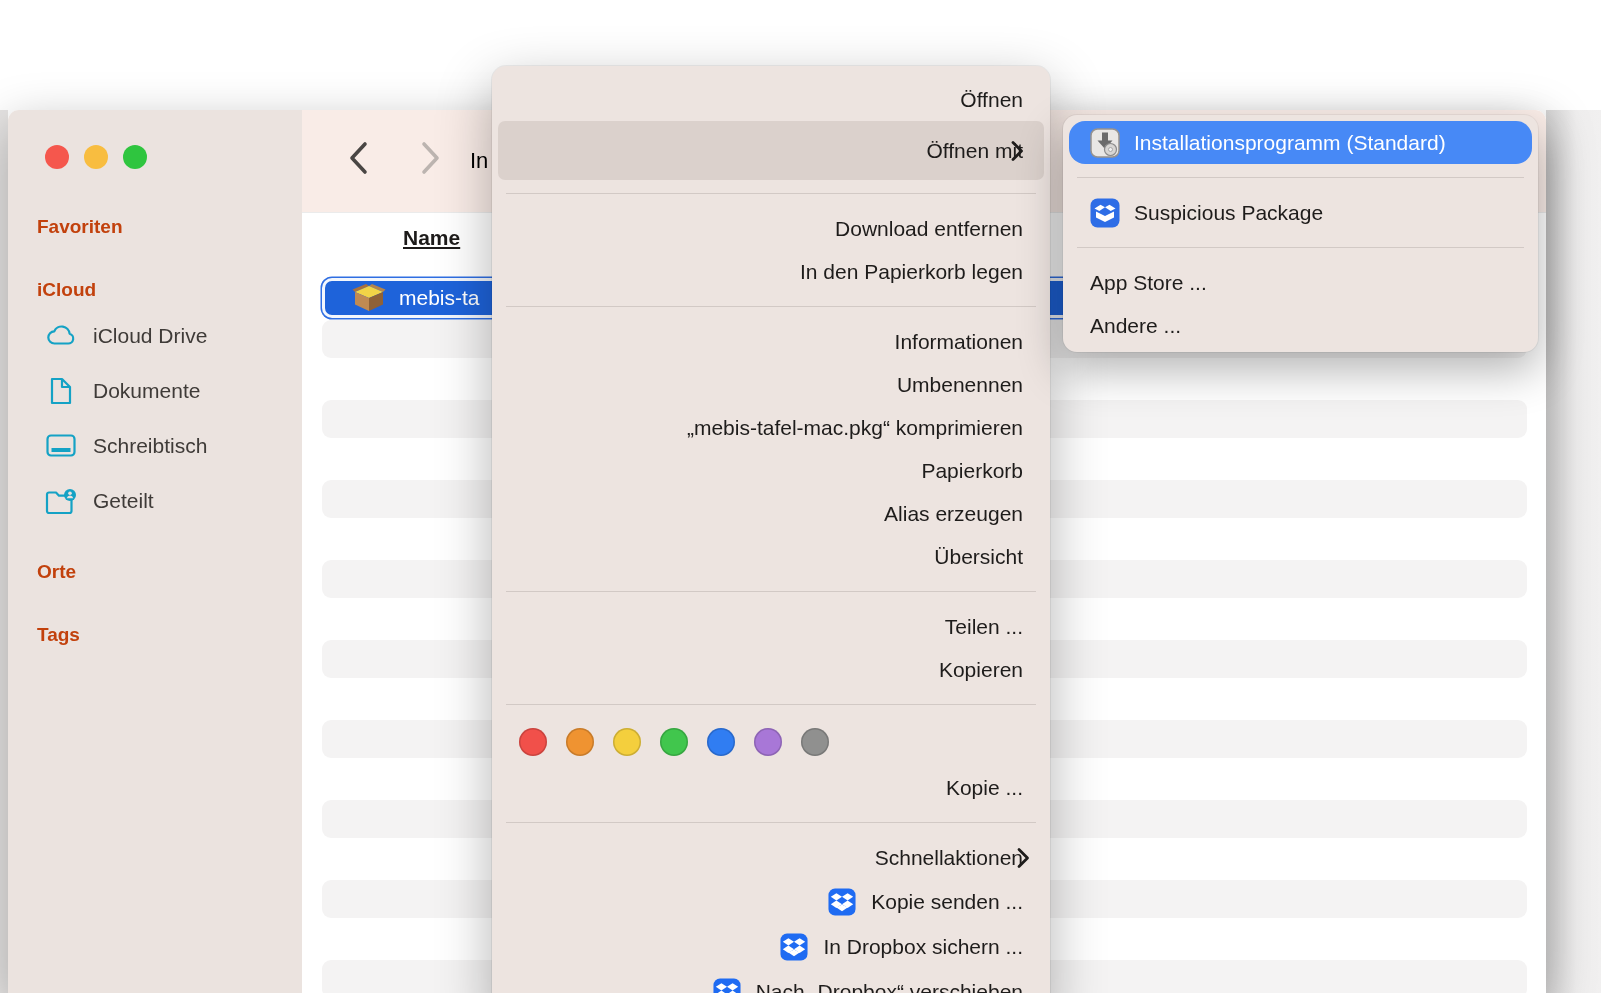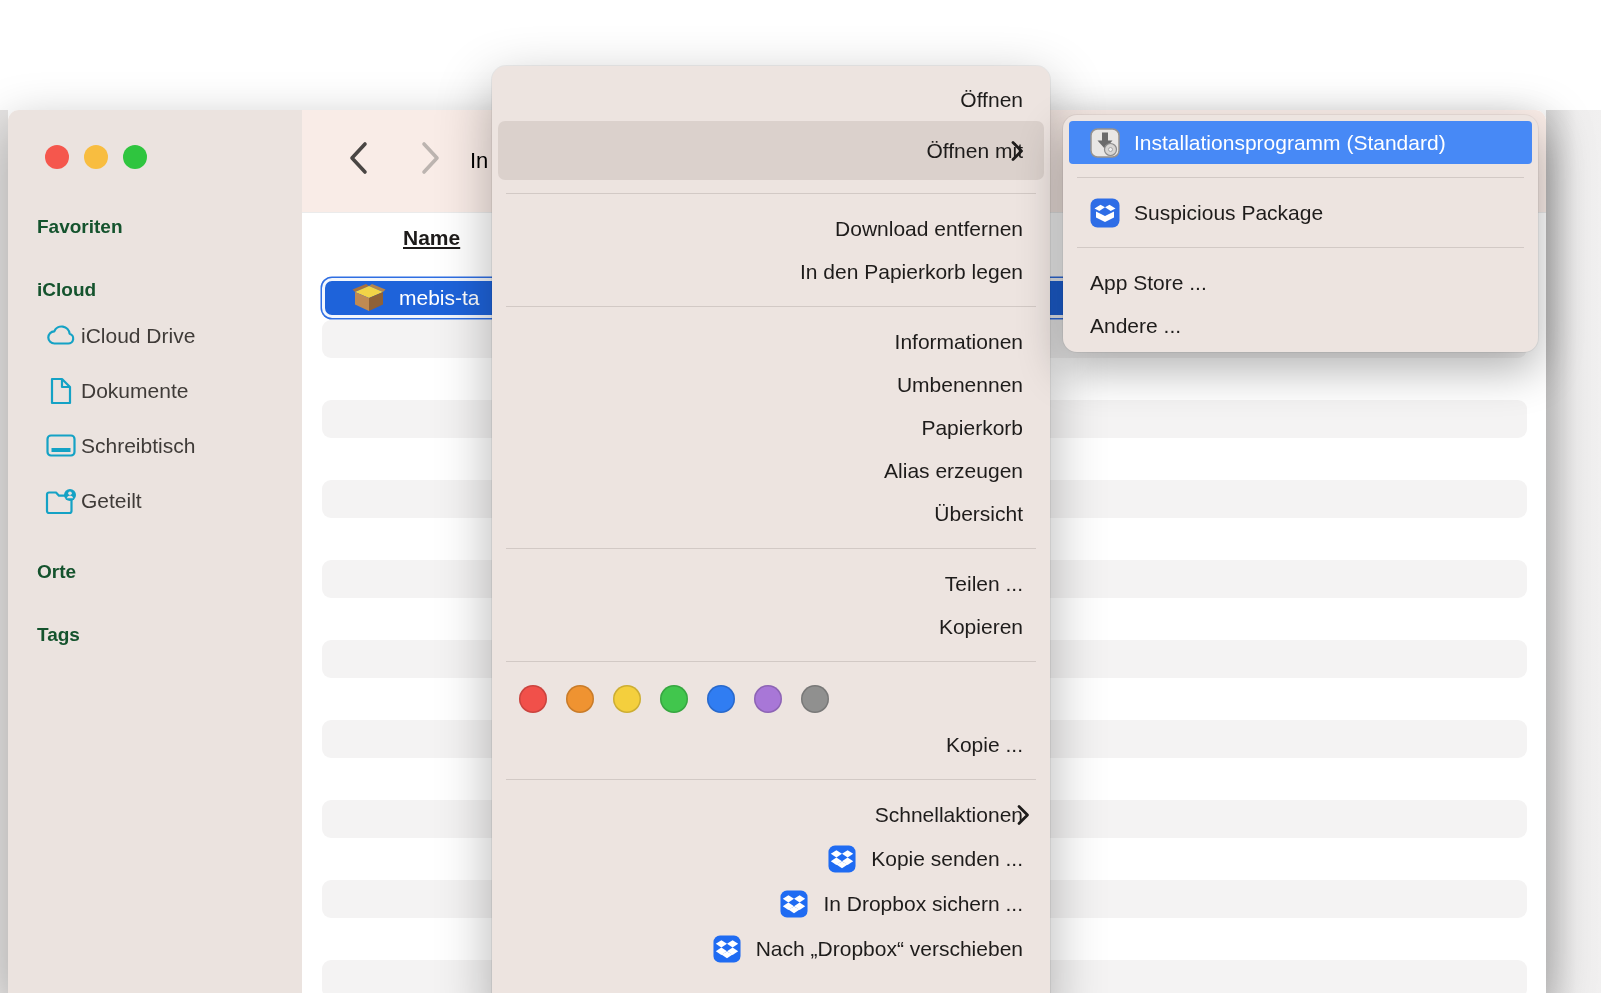--- a/index.html
+++ b/index.html
@@ -14,24 +14,24 @@
   .window{position:absolute;left:8px;top:110px;width:1538px;height:883px;
           border-radius:11px 11px 0 0;overflow:hidden;background:#ffffff;
           box-shadow:0 14px 50px rgba(0,0,0,0.28);}
   .sidebar{position:absolute;left:0;top:0;width:294px;height:100%;background:#ebe3df;
            border-right:1px solid rgba(0,0,0,0.09);}
   .tl{position:absolute;width:24px;height:24px;border-radius:50%;top:35px;}
   .tl.red{left:37px;background:#f5574d;}
   .tl.yellow{left:76px;background:#f8bd40;}
   .tl.green{left:115px;background:#2fc53f;}
   .sb-header{position:absolute;left:29px;height:30px;line-height:30px;font-size:19px;
-             font-weight:700;color:#14532d;}
+             font-weight:700;color:#c2410c;}
   .sb-item{position:absolute;left:37px;height:30px;display:flex;align-items:center;}
   .sb-icon{width:32px;height:30px;display:flex;align-items:center;justify-content:center;flex:none;}
-  .sb-label{margin-left:4px;font-size:21px;color:#3f3b38;}
+  .sb-label{margin-left:16px;font-size:21px;color:#3f3b38;}
   
   .main{position:absolute;left:294px;top:0;right:0;bottom:0;background:#ffffff;}
   .toolbar{position:absolute;left:0;top:0;right:0;height:102px;background:#f9ece7;}
   .nav-btn{position:absolute;top:30px;width:26px;height:36px;}
   .nav-btn.back{left:44px;}
   .nav-btn.fwd{left:115px;}
   .tb-title{position:absolute;left:168px;top:0;height:102px;line-height:102px;
             font-size:22px;font-weight:400;color:#000000;}
   .colhead{position:absolute;left:0;top:102px;right:0;height:50px;background:#ffffff;
            border-top:1px solid rgba(0,0,0,0.08);border-bottom:1px solid rgba(0,0,0,0.07);}
@@ -56,21 +56,21 @@
   .app-ico{width:28px;height:28px;margin-right:15px;flex:none;}
   .sep{height:1px;background:#d2c9c5;margin:13px 14px;}
   .dots-row{height:48px;display:flex;align-items:center;gap:19px;padding:0 27px;}
   .dot{width:28px;height:28px;border-radius:50%;box-shadow:inset 0 0 0 1.5px rgba(0,0,0,0.16);}
   
   .submenu{position:absolute;left:1063px;top:115px;width:475px;background:#ede4e0;
            border-radius:14px;padding:6px 0 5px;box-sizing:border-box;
            box-shadow:0 18px 45px rgba(0,0,0,0.30),0 0 0 1px rgba(0,0,0,0.05);}
   .smi{display:flex;align-items:center;height:43px;padding:0 27px;font-size:21px;color:#1e1c1b;}
   .smi .app-ico{width:30px;height:30px;margin-right:14px;}
-  .smi.selected{margin:0 6px;padding:0 21px;background:#4789f6;color:#ffffff;border-radius:4px;}
+  .smi.selected{margin:0 6px;padding:0 21px;background:#4789f6;color:#ffffff;border-radius:16px;}
   svg{display:block;}
 </style>
 </head>
 <body>
 
 <div class="stage">
   <div class="desktop-left"></div>
   <div class="desktop-right"></div>
 
   <div class="window">
@@ -192,20 +192,23 @@
       <span>In den Papierkorb legen</span>
     </div>
     <div class="sep"></div>
     <div class="mi">
       <span>Informationen</span>
     </div>
     <div class="mi">
       <span>Umbenennen</span>
     </div>
     <div class="mi">
+      <span>„mebis-tafel-mac.pkg“ komprimieren</span>
+    </div>
+    <div class="mi">
       <span>Papierkorb</span>
     </div>
     <div class="mi">
       <span>Alias erzeugen</span>
     </div>
     <div class="mi">
       <span>Übersicht</span>
     </div>
     <div class="sep"></div>
     <div class="mi">

